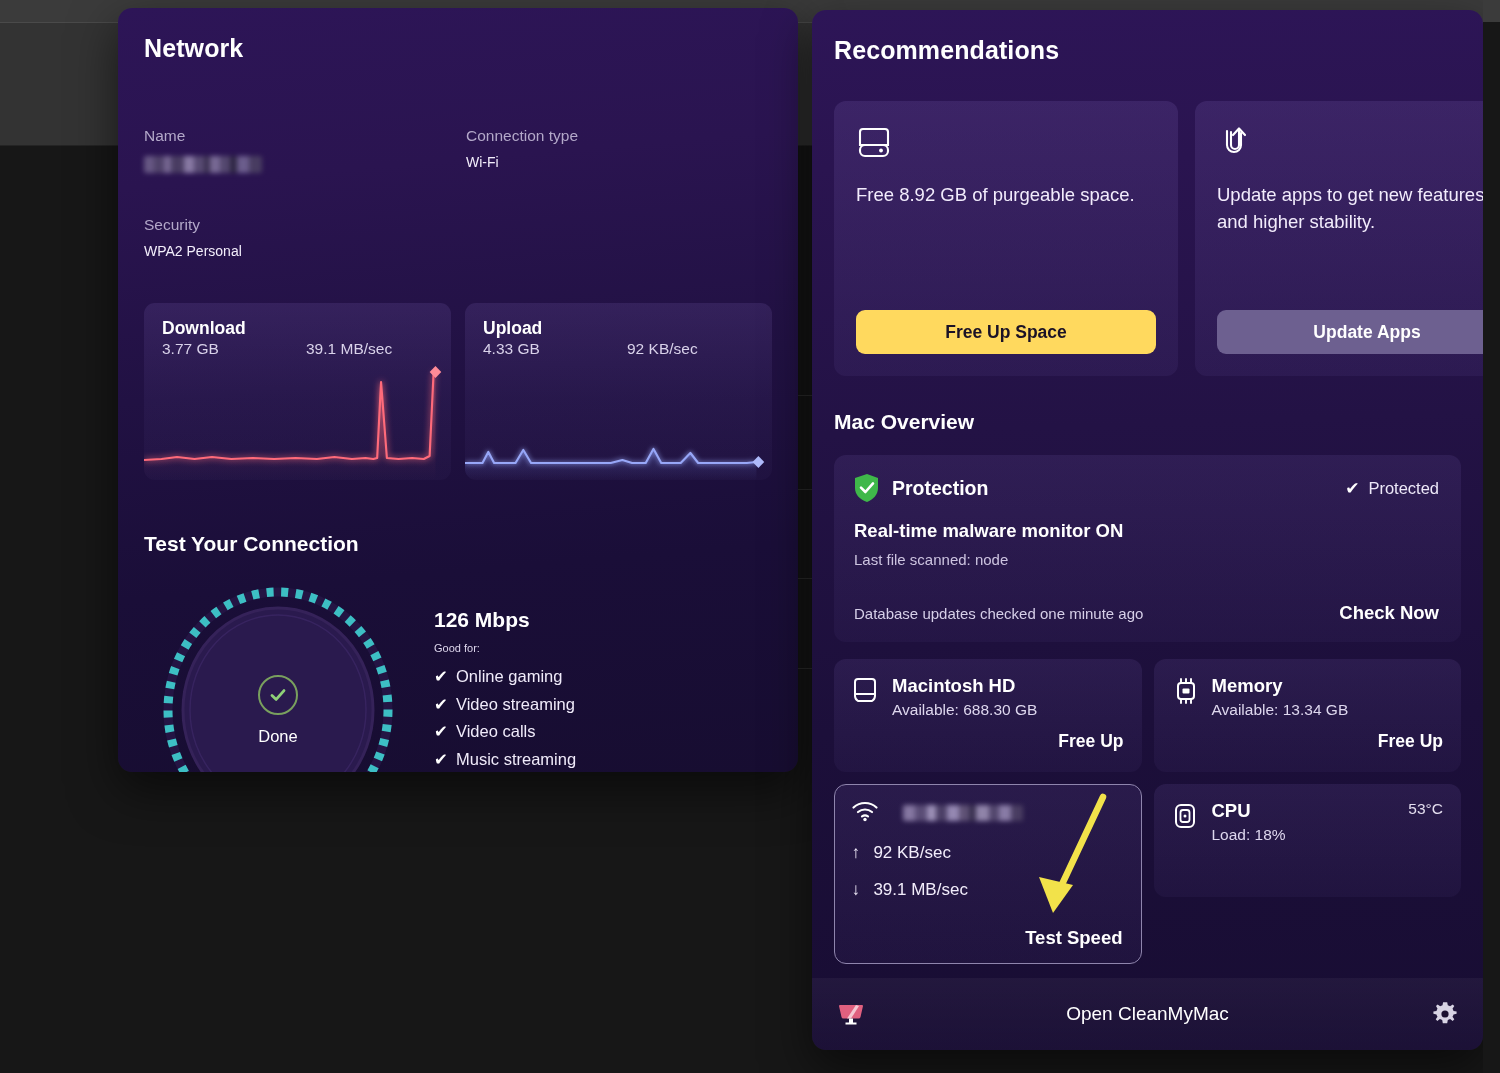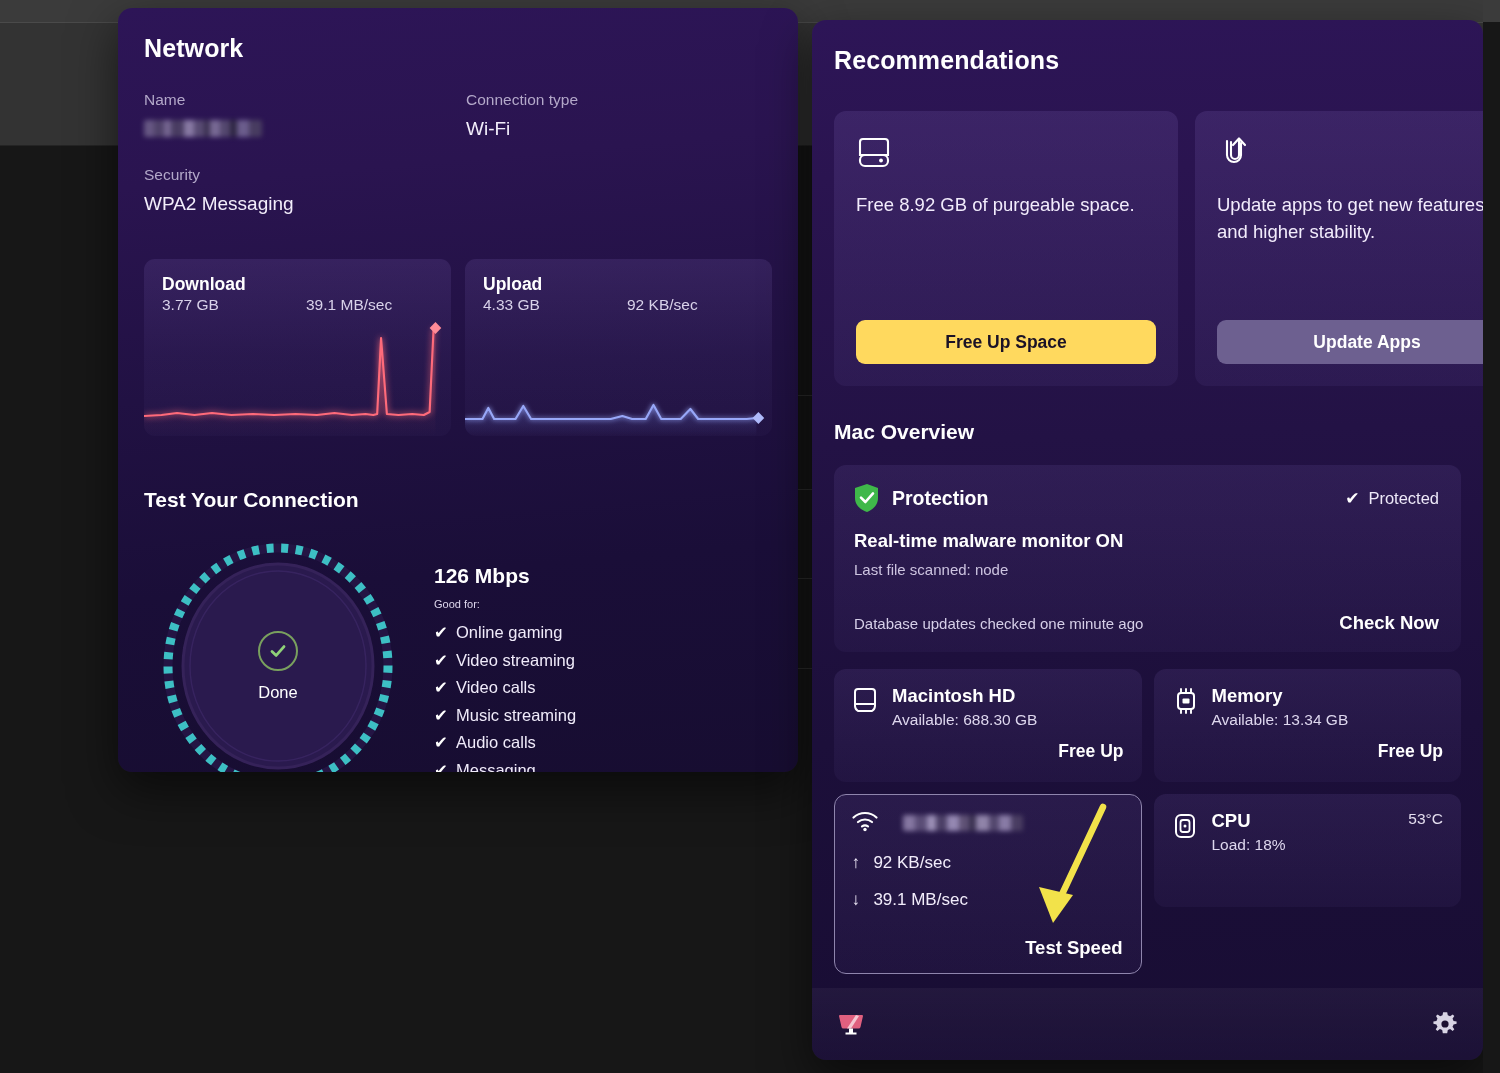--- a/index.html
+++ b/index.html
@@ -36,23 +36,23 @@
 
   
   #network-panel {
     left: 118px; top: 8px; width: 680px; height: 764px;
     background: linear-gradient(175deg, #2d1557 0%, #2a1450 22%, #211143 48%, #1a0e38 72%, #170d31 100%);
     border-radius: 14px 14px 14px 14px;
   }
   #network-panel .pad { padding: 26px 26px 0 26px; }
   .panel-title { font-size: 25px; font-weight: bold; color: #ffffff; letter-spacing: .1px; }
 
-  .kv-grid { display: grid; grid-template-columns: 322px 1fr; margin-top: 28px; row-gap: 0; }
+  .kv-grid { display: grid; grid-template-columns: 322px 1fr; margin-top: 64px; row-gap: 16px; }
   .kv-label { font-size: 15.5px; color: #b3a8c9; margin-bottom: 9px; }
-  .kv-value { font-size: 19px; color: #f3eefb; margin-bottom: 26px; }
+  .kv-value { font-size: 14px; color: #f3eefb; margin-bottom: 26px; }
   .kv-value.last { margin-bottom: 0; }
   .blurred-name {
     display: inline-block; width: 118px; height: 17px; position: relative; top: 2px;
     border-radius: 2px;
     background:
       linear-gradient(90deg,
         #6a5b86 0px, #6a5b86 10px, #52456b 10px, #52456b 20px,
         #7b6c97 20px, #7b6c97 27px, #4b3f63 27px, #4b3f63 40px,
         #8d7fa8 40px, #8d7fa8 50px, #5b4e75 50px, #5b4e75 60px,
         #3d3352 60px, #3d3352 66px,
@@ -96,21 +96,21 @@
 
   .test-info { padding-top: 22px; }
   .mbps { font-size: 21px; font-weight: bold; color: #ffffff; }
   .good-for { font-size: 11px; color: #ded7ed; margin-top: 10px; margin-bottom: 13px; }
   .good-list { list-style: none; }
   .good-list li { display: flex; align-items: center; font-size: 16.5px; color: #f0ebfa; margin-bottom: 8.5px; }
   .tick { width: 22px; flex: none; color: #ffffff; }
 
   
   #cmm-panel {
-    left: 812px; top: 20px; width: 671px; height: 1040px;
+    left: 812px; top: 10px; width: 671px; height: 1040px;
     background: linear-gradient(178deg, #2d1557 0%, #2a1450 15%, #231245 40%, #1c0f3a 68%, #180d33 100%);
   }
   #cmm-panel .pad { padding: 26px 22px 0 22px; }
 
   .rec-strip { display: flex; gap: 17px; margin-top: 36px; }
   .rec-card {
     position: relative; flex: none; width: 344px; height: 275px;
     border-radius: 12px; padding: 22px 22px 0 22px;
     background: linear-gradient(180deg, rgba(118,92,172,.22) 0%, rgba(92,72,145,.15) 100%);
     display: flex; flex-direction: column;
@@ -217,21 +217,21 @@
           <div class="kv-value">
             <span class="blurred-name"></span>
           </div>
         </div>
         <div>
           <div class="kv-label">Connection type</div>
           <div class="kv-value">Wi-Fi</div>
         </div>
         <div>
           <div class="kv-label">Security</div>
-          <div class="kv-value last">WPA2 Messaging</div>
+          <div class="kv-value last">WPA2 Personal</div>
         </div>
       </div>
 
       <div class="speed-row">
 
         <div class="speed-card">
           <div class="sc-pad">
             <div class="sc-title">Download</div>
             <div class="sc-stats">
               <div class="sc-total">3.77 GB</div>
@@ -490,20 +490,21 @@
     </div>
 
     <div class="cmm-footer">
       <span class="footer-ico">
         <svg width="30" height="30" viewBox="0 0 30 30">
           <path d="M4 6 h22 a1 1 0 0 1 1 1 l-2.5 11 a2 2 0 0 1 -2 1.6 H7.5 a2 2 0 0 1 -2 -1.6 L3 7 a1 1 0 0 1 1 -1 z" fill="#e0607f"></path>
           <path d="M20 6 L11 19.6 h4 L23 7 z" fill="#ffffff" opacity=".65"></path>
           <path d="M13 19.6 h4 v4 h3.5 v2 H9.5 v-2 H13 z" fill="#ffffff"></path>
         </svg>
       </span>
+      <span class="footer-label">Open CleanMyMac</span>
       <span class="footer-gear">
         <svg width="28" height="28" viewBox="0 0 28 28">
           <path d="M14 2.2 l2.2 0 0.6 3.1 a8.8 8.8 0 0 1 2.3 1 l2.6 -1.8 1.6 1.6 -1.8 2.6 a8.8 8.8 0 0 1 1 2.3 l3.1 0.6 0 2.2 -3.1 0.6 a8.8 8.8 0 0 1 -1 2.3 l1.8 2.6 -1.6 1.6 -2.6 -1.8 a8.8 8.8 0 0 1 -2.3 1 l-0.6 3.1 -2.2 0 -2.2 0 -0.6 -3.1 a8.8 8.8 0 0 1 -2.3 -1 l-2.6 1.8 -1.6 -1.6 1.8 -2.6 a8.8 8.8 0 0 1 -1 -2.3 l-3.1 -0.6 0 -2.2 3.1 -0.6 a8.8 8.8 0 0 1 1 -2.3 L5 6.1 6.6 4.5 9.2 6.3 a8.8 8.8 0 0 1 2.3 -1 l0.6 -3.1 z" fill="#d8d4e4"></path>
           <circle cx="14" cy="14" r="3.6" fill="#1c1030"></circle>
         </svg>
       </span>
     </div>
   </div>
 
   <div class="right-edge">

